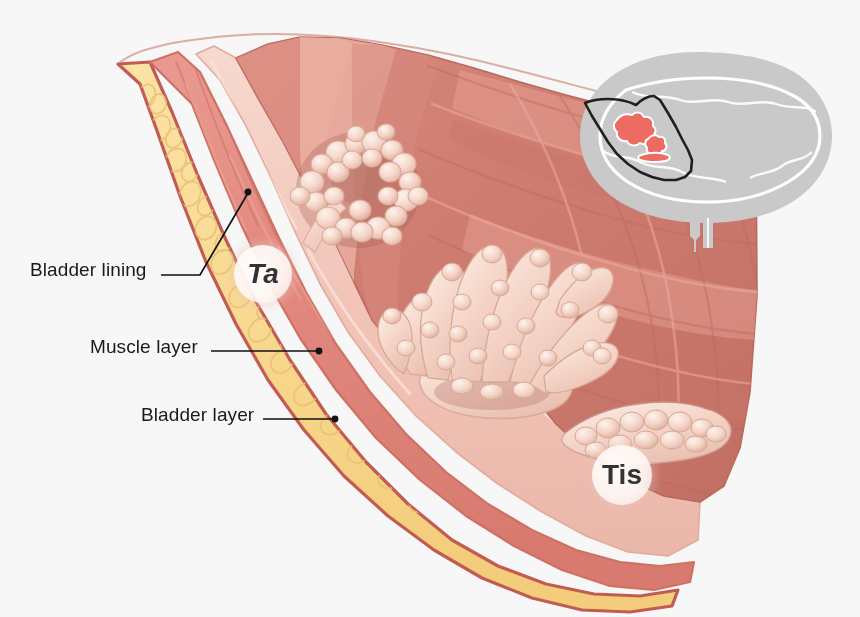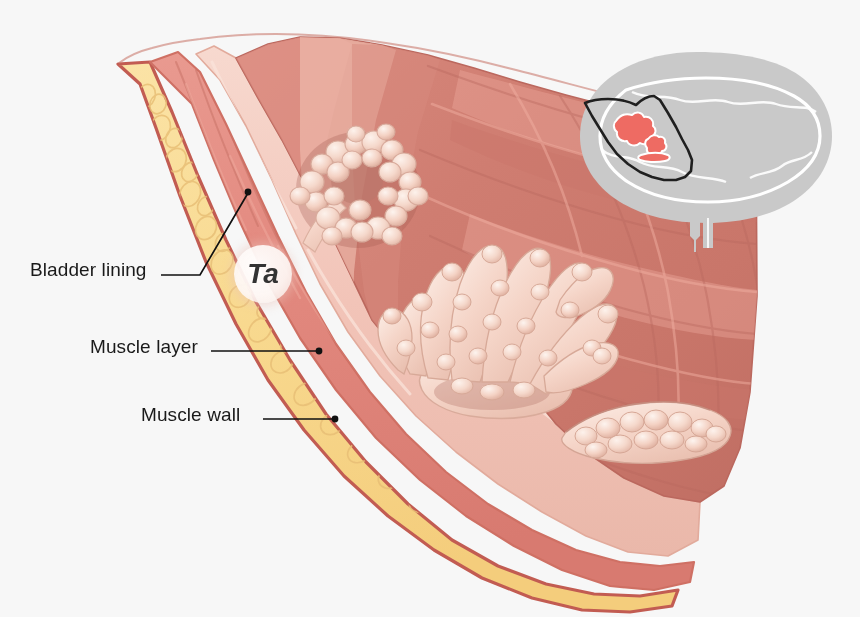--- a/index.html
+++ b/index.html
@@ -482,17 +482,18 @@
       <path d="M585,103 C592,100 600,99 608,99 C618,99 628,101 636,105
                C642,99 648,96 654,96 L660,100 L668,113 L676,127
                L682,139 L688,150 L692,160 L691,171 L685,177
                L676,180 L664,180 L652,177 L640,172 L628,164
                L617,154 L608,142 L600,129 L592,116 Z" fill="none" stroke="#1f1f1f" stroke-width="2.6" stroke-linejoin="round"></path>
     </g>
   </svg>
 
   <div class="leader-label" id="lbl-lining">Bladder lining</div>
   <div class="leader-label" id="lbl-muscle">Muscle layer</div>
-  <div class="leader-label" id="lbl-wall">Muscle wall</div>
+  <div class="leader-label" id="lbl-wall">Bladder layer</div>
 
   <div class="stage-badge" id="badge-ta">Ta</div>
+  <div class="stage-badge" id="badge-tis">Tis</div>
 
 </div>
 
 </body></html>

